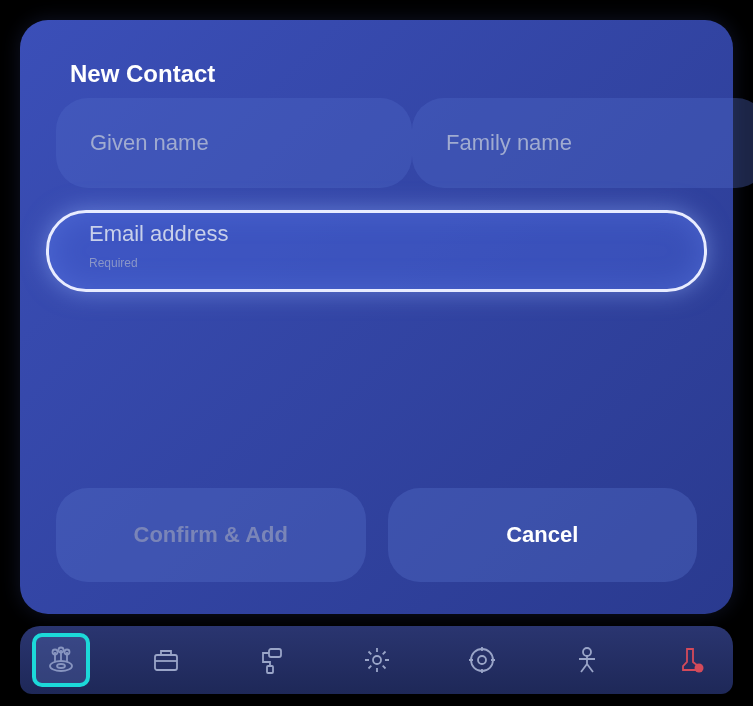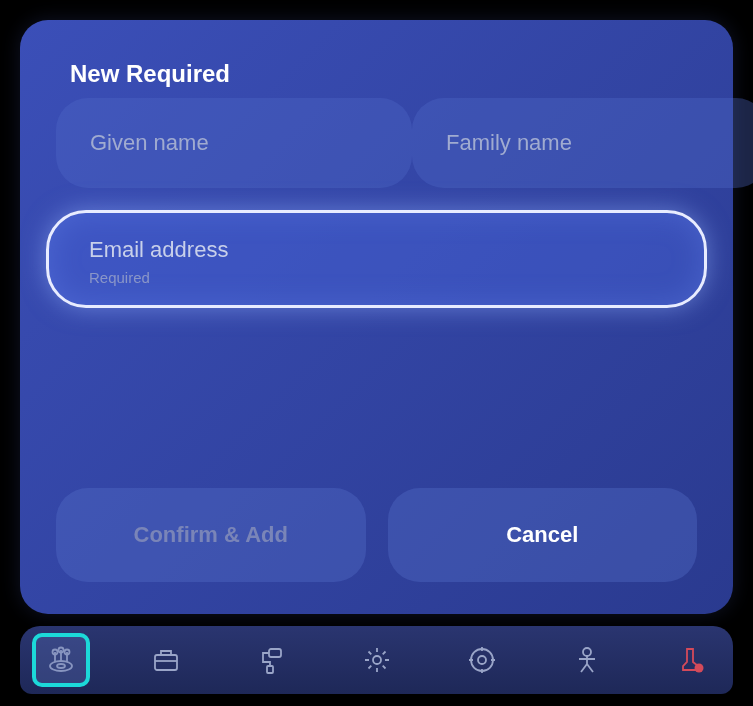--- a/index.html
+++ b/index.html
@@ -58,33 +58,33 @@
     .input-field::placeholder {
       color: #a0abd0;
     }
     .email-container {
       position: relative;
       margin-left: -10px;
       margin-right: -10px;
       background: rgba(70, 100, 220, 0.45);
       border: 3px solid #e8ecff;
       border-radius: 40px;
-      padding: 24px 40px 18px 40px;
+      padding: 8px 40px 18px 40px;
       box-shadow: 0 0 24px rgba(150, 180, 255, 0.5), inset 0 0 30px rgba(120,150,255,0.25);
       margin-bottom: 12px;
     }
     .email-label {
       color: #c8d0ea;
       font-size: 22px;
       display: block;
       margin-bottom: 6px;
     }
     .email-required {
       color: #8a96c8;
-      font-size: 15px;
+      font-size: 12px;
     }
     .spacer {
       flex: 1;
     }
     .button-row {
       display: flex;
       gap: 22px;
     }
     .btn {
       flex: 1;
@@ -145,21 +145,21 @@
     }
     .taskbar-icon.alert .dot {
       fill: #d44a5a;
       stroke: none;
     }
   </style>
 </head>
 <body>
 
 <div class="dialog">
-  <h1 class="dialog-title">New Required</h1>
+  <h1 class="dialog-title">New Contact</h1>
 
   <div class="name-row">
     <input class="input-field" type="text" placeholder="Given name" style="">
     <input class="input-field" type="text" placeholder="Family name" style="">
   </div>
 
   <div class="email-container">
     <span class="email-label">Email address</span>
     <span class="email-required">Required</span>
   </div>

